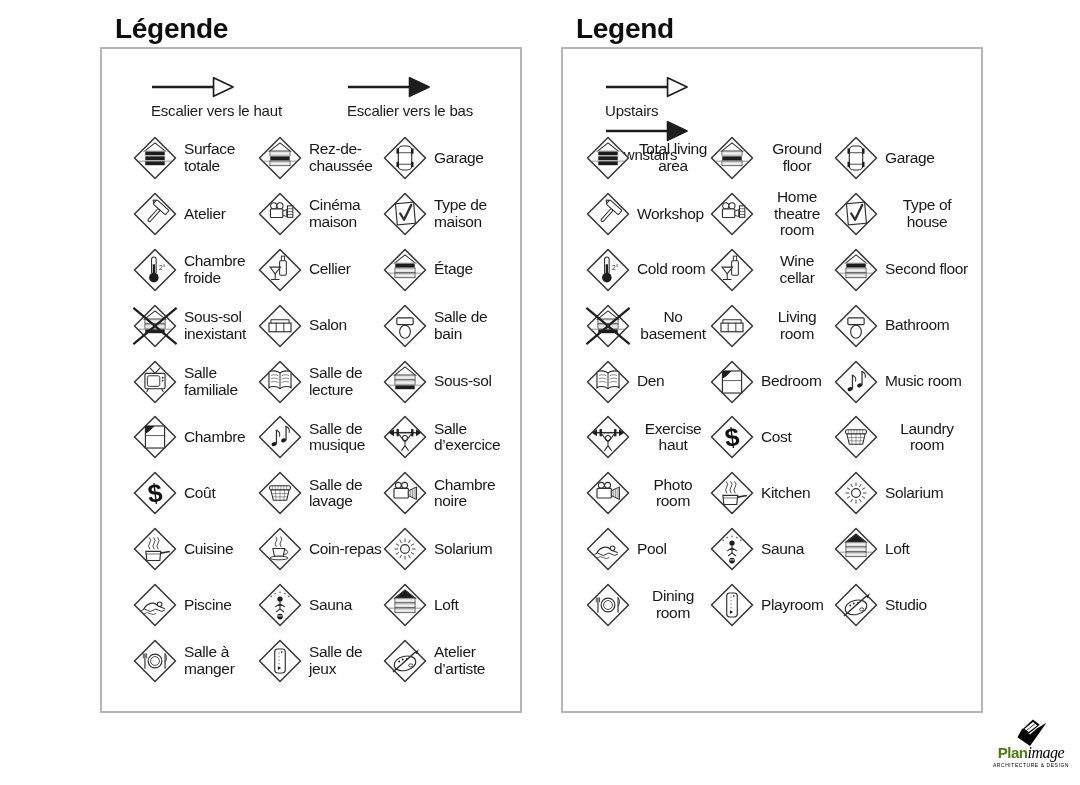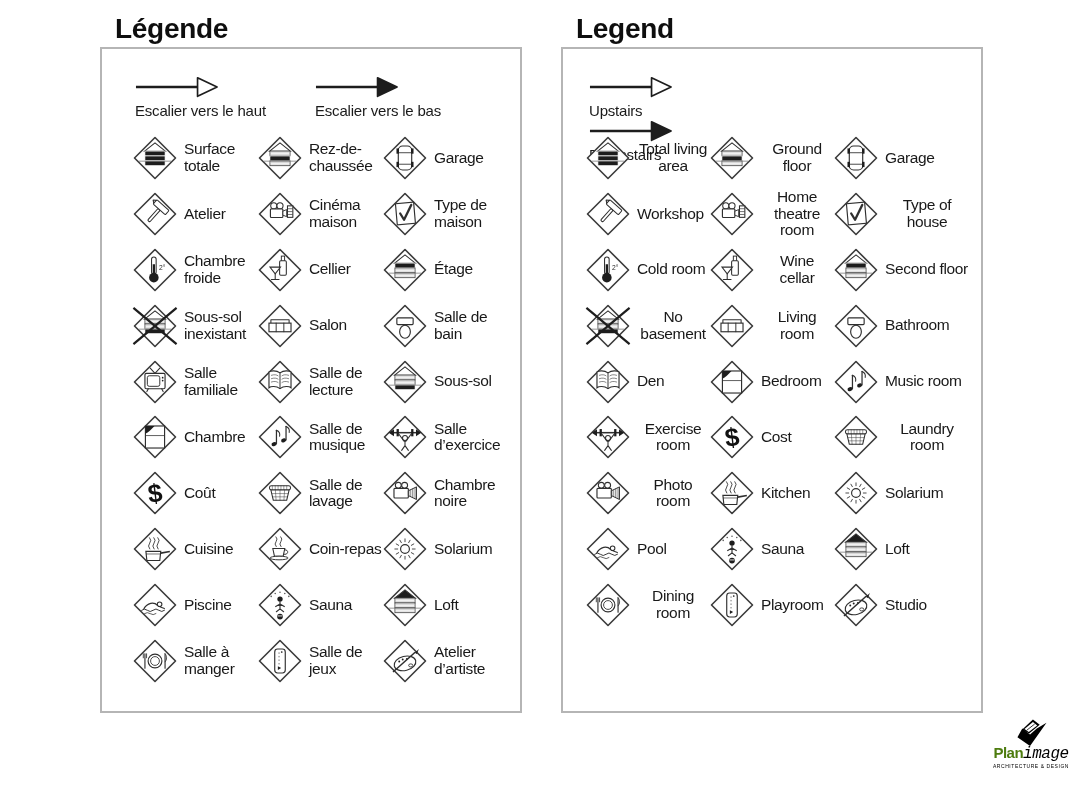--- a/index.html
+++ b/index.html
@@ -7,34 +7,34 @@
          font-family:"Liberation Sans",sans-serif;color:var(--ink,#1a1a1a);}
   .panel-block{position:absolute;top:0;width:422px;height:720px;}
   .panel-block.fr{left:100px;}
   .panel-block.en{left:561px;}
   .panel-title{margin:12px;position:absolute;top:1px;left:3px;font-size:28px;font-weight:bold;
                letter-spacing:-0.3px;color:#0e0e0e;}
   .panel{position:absolute;top:47px;left:0;width:418px;height:662px;
          border:2px solid var(--panel-border,#b5b5b5);background:#fff;}
   .arrows{position:absolute;top:26px;left:33px;display:flex;}
   .en .arrows{left:26px;flex-direction:column;}
-  .arrow-item{width:180px;}
+  .arrow-item{width:180px;margin-left:16px;}
   .en .arrow-item{width:113px;}
   .arrow-item svg{display:block;width:86px;height:24px;margin-bottom:3px;overflow:visible;}
   .arrow-label{font-size:15px;letter-spacing:-0.2px;white-space:nowrap;color:#1a1a1a;}
   .items{position:absolute;top:81px;left:30px;width:384px;display:grid;
          grid-template-columns:125px 125px 134px;grid-auto-rows:55.9px;}
   .en .items{left:22px;grid-template-columns:124px 124px 136px;text-align:center;}
   .item{display:flex;align-items:center;gap:6px;min-width:0;}
   .icn{width:46px;height:46px;flex:none;overflow:visible;}
   .label{font-size:15.5px;line-height:1.07;letter-spacing:-0.35px;color:#191919;}
   .logo{position:absolute;left:982px;top:716px;width:98px;text-align:center;line-height:1;}
   .logo-mark{width:42px;height:31px;display:block;margin:0 auto -2px auto;}
   .logo-plan{font-weight:bold;font-size:15px;color:#4d7c0f;letter-spacing:-0.5px;}
-  .logo-image{font-family:Liberation Mono, monospace;font-style:italic;font-size:16px;color:#000;
+  .logo-image{font-family:Liberation Serif, serif;font-style:italic;font-size:16px;color:#000;
               letter-spacing:-0.5px;}
   .logo-tagline{font-size:5px;letter-spacing:0.55px;color:#000;margin-top:2px;}
 </style>
 </head>
 <body>
 
 <div class="stage">
 
   <section class="panel-block fr">
     <h1 class="panel-title">Légende</h1>
@@ -624,21 +624,21 @@
             <svg class="icn" viewBox="0 0 48 48">
               <path d="M24 2.6 L45.4 24 L24 45.4 L2.6 24 Z" fill="#fff" stroke="#3c3c3c" stroke-width="1.7" stroke-linejoin="round"></path>
               <line x1="11" y1="19.5" x2="37" y2="19.5" stroke="#2f2f2f" stroke-width="1.6"></line>
     <path d="M12.5 15.8 L7 19.5 L12.5 23.2 Z" fill="#1d1d1d"></path>
     <path d="M35.5 15.8 L41 19.5 L35.5 23.2 Z" fill="#1d1d1d"></path>
     <rect x="15.2" y="15.7" width="2.4" height="7.6" fill="#1d1d1d"></rect>
     <rect x="30.4" y="15.7" width="2.4" height="7.6" fill="#1d1d1d"></rect>
     <circle cx="24" cy="25" r="2.6" fill="#fff" stroke="#2f2f2f" stroke-width="1.1"></circle>
     <path d="M24 27.6 L24 33 M24 33 L20.5 38 M24 33 L27.5 38 M23 28.5 L18 21.5 M25 28.5 L30 21.5" stroke="#2f2f2f" fill="none" stroke-linecap="round" stroke-linejoin="round" stroke-width="1.1"></path>
             </svg>
-            <div class="label">Exercise room</div>
+            <div class="label">Exercise haut</div>
           </div>
           <div class="item">
             <svg class="icn" viewBox="0 0 48 48">
               <path d="M24 2.6 L45.4 24 L24 45.4 L2.6 24 Z" fill="#fff" stroke="#3c3c3c" stroke-width="1.7" stroke-linejoin="round"></path>
               <text x="24" y="33.5" text-anchor="middle" font-size="27" font-weight="bold" fill="#111" font-family="'Liberation Sans',sans-serif" transform="rotate(-7 24 24)">$</text>
             </svg>
             <div class="label">Cost</div>
           </div>
           <div class="item">
             <svg class="icn" viewBox="0 0 48 48">

